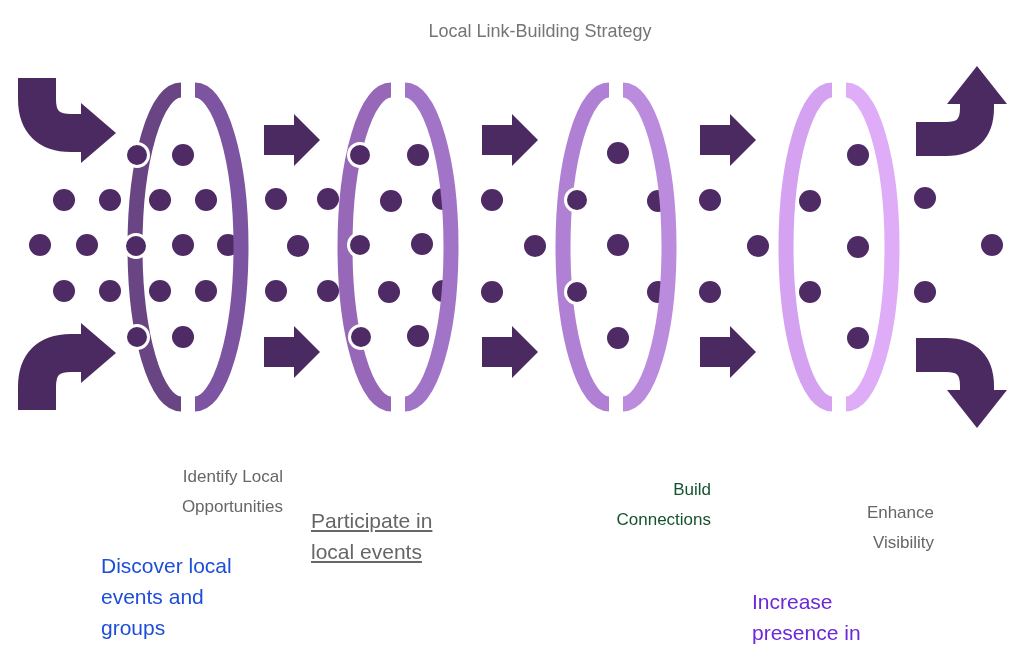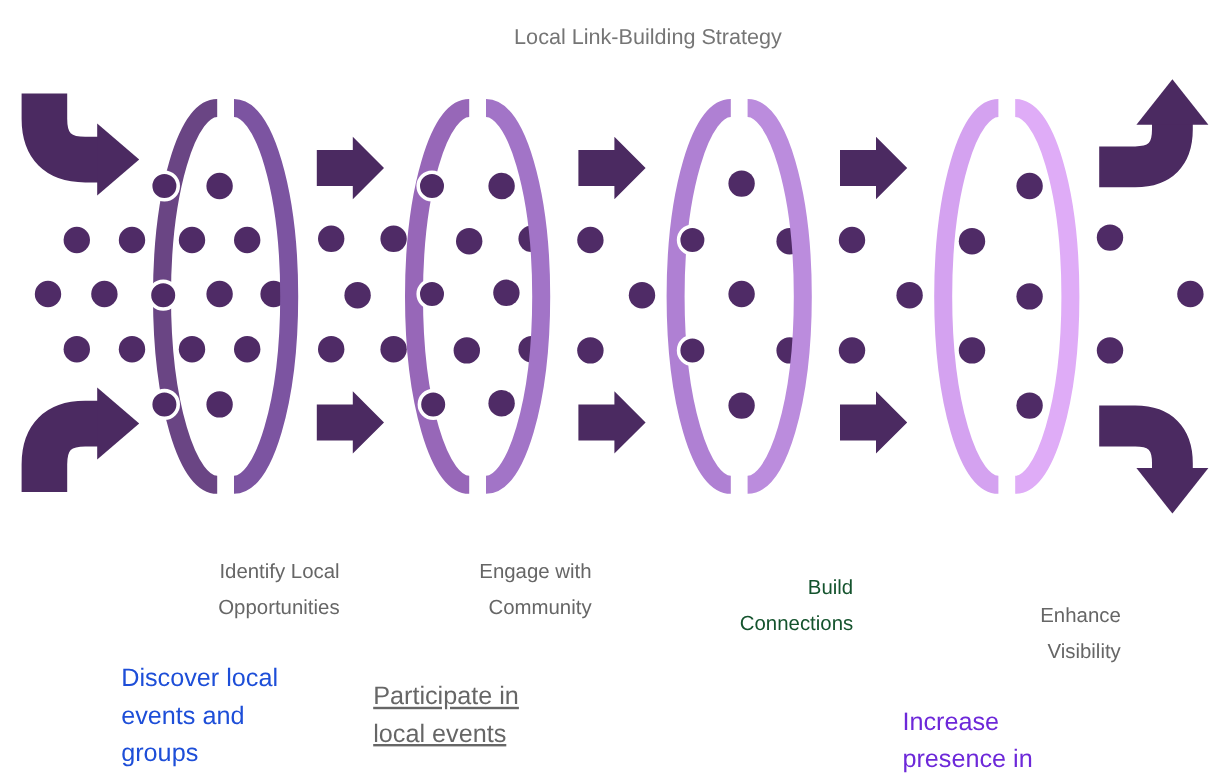--- a/index.html
+++ b/index.html
@@ -140,22 +140,20 @@
     <div class="stage-heading" style="color: rgb(102, 102, 102);">Identify Local
 Opportunities</div>
     <div class="stage-desc-wrap">
       <div class="stage-desc" style="color: #1d4ed8;">Discover local
 events and
 groups</div>
     </div>
   </div>
 
   <div class="stage" style="left: 303px;">
-    <div class="stage-heading" style="color: rgb(102, 102, 102);">Engage with
-Community</div>
     <div class="stage-desc-wrap">
       <div class="stage-desc" style="color: rgb(102, 102, 102); text-decoration: underline;">Participate in
 local events</div>
     </div>
   </div>
 
   <div class="stage" style="left: 521px;">
     <div class="stage-heading" style="color: #14532d; margin-top: 13px;">Build
 Connections</div>
   </div>

